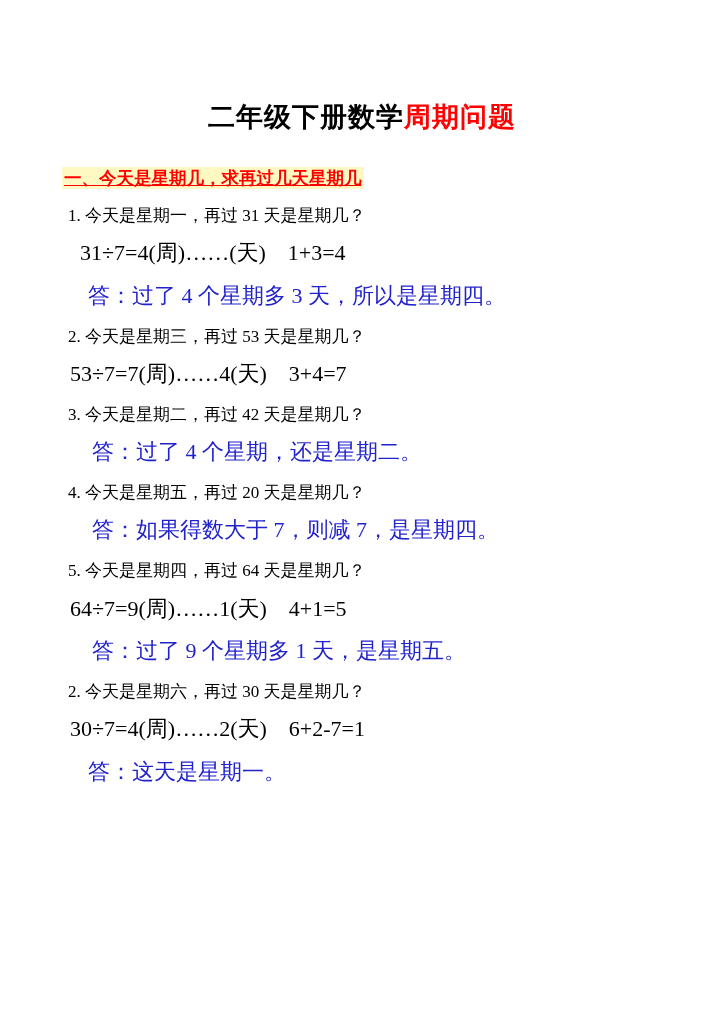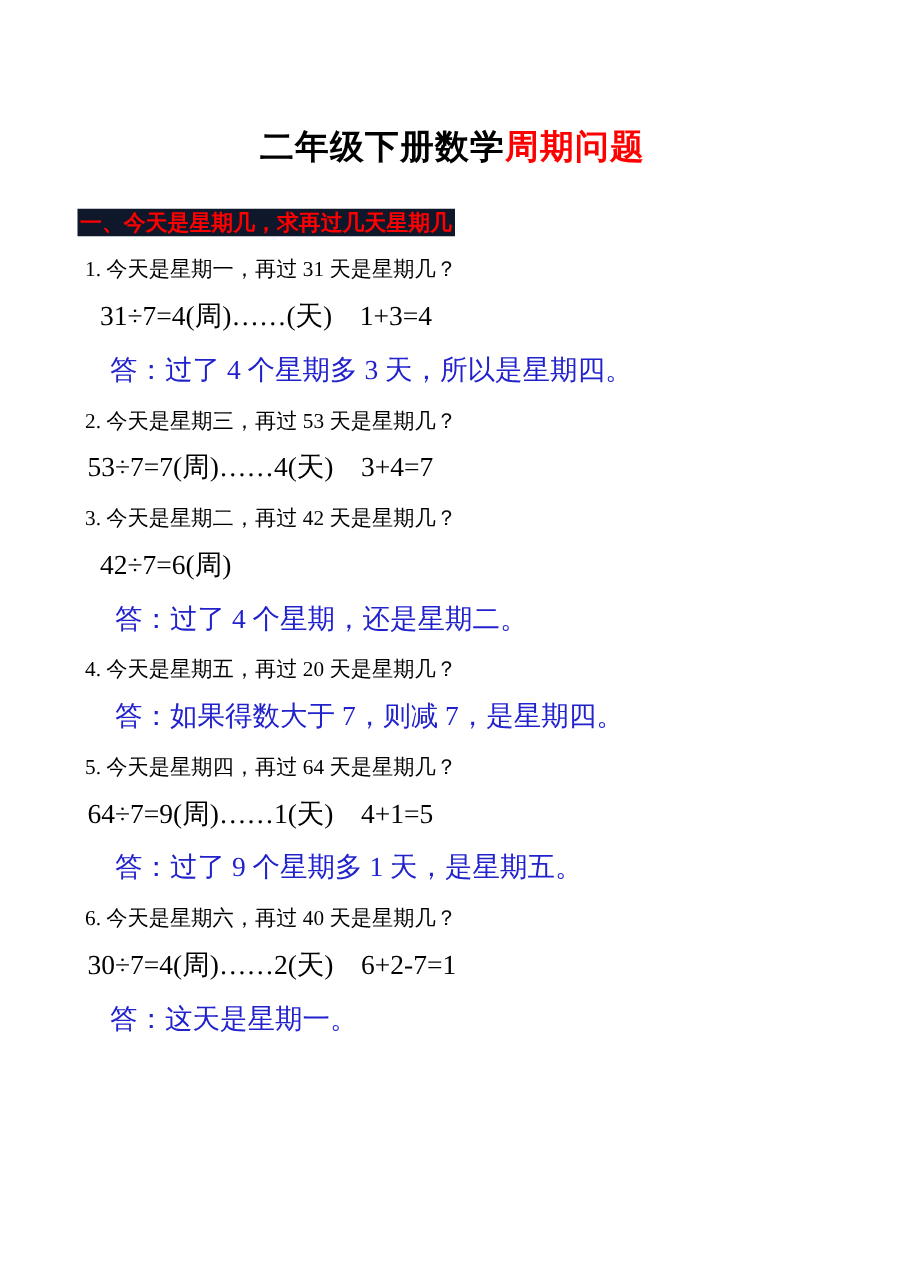--- a/index.html
+++ b/index.html
@@ -34,22 +34,23 @@
   .doc-title .red-part { color: #ff0000; }
 
   .section-heading {
     font-size: 17.5px;
     font-weight: bold;
     color: #ff0000;
     margin: 0 0 8px 0;
     line-height: 1.5;
   }
   .section-heading .hl {
-    background: #0f172a;
+    background: #fef9c3;
     padding: 1px 2px;
+    text-decoration: underline;
   }
 
   .qa-block { margin-bottom: 2px; }
 
   .question {
     font-size: 17px;
     color: #000000;
     line-height: 1.95;
     margin: 0;
     padding-left: 6px;
@@ -95,40 +96,37 @@
 
   <div class="qa-block">
     <p class="question">2. 今天是星期三，再过 53 天是星期几？</p>
     <p class="work">
       <span>53÷7=7(周)……4(天)</span><span class="gap"></span><span>3+4=7</span>
     </p>
   </div>
 
   <div class="qa-block">
     <p class="question">3. 今天是星期二，再过 42 天是星期几？</p>
-    <p class="work indent">
-      <span>42÷7=6(周)</span><span class="gap"></span><span></span>
-    </p>
     <p class="answer indent2">答：过了 4 个星期，还是星期二。</p>
   </div>
 
   <div class="qa-block">
     <p class="question">4. 今天是星期五，再过 20 天是星期几？</p>
     <p class="answer indent2">答：如果得数大于 7，则减 7，是星期四。</p>
   </div>
 
   <div class="qa-block">
     <p class="question">5. 今天是星期四，再过 64 天是星期几？</p>
     <p class="work">
       <span>64÷7=9(周)……1(天)</span><span class="gap"></span><span>4+1=5</span>
     </p>
     <p class="answer indent2">答：过了 9 个星期多 1 天，是星期五。</p>
   </div>
 
   <div class="qa-block">
-    <p class="question">6. 今天是星期六，再过 40 天是星期几？</p>
+    <p class="question">2. 今天是星期六，再过 30 天是星期几？</p>
     <p class="work">
       <span>30÷7=4(周)……2(天)</span><span class="gap"></span><span>6+2-7=1</span>
     </p>
     <p class="answer">答：这天是星期一。</p>
   </div>
 
 </div>
 
 </body></html>

